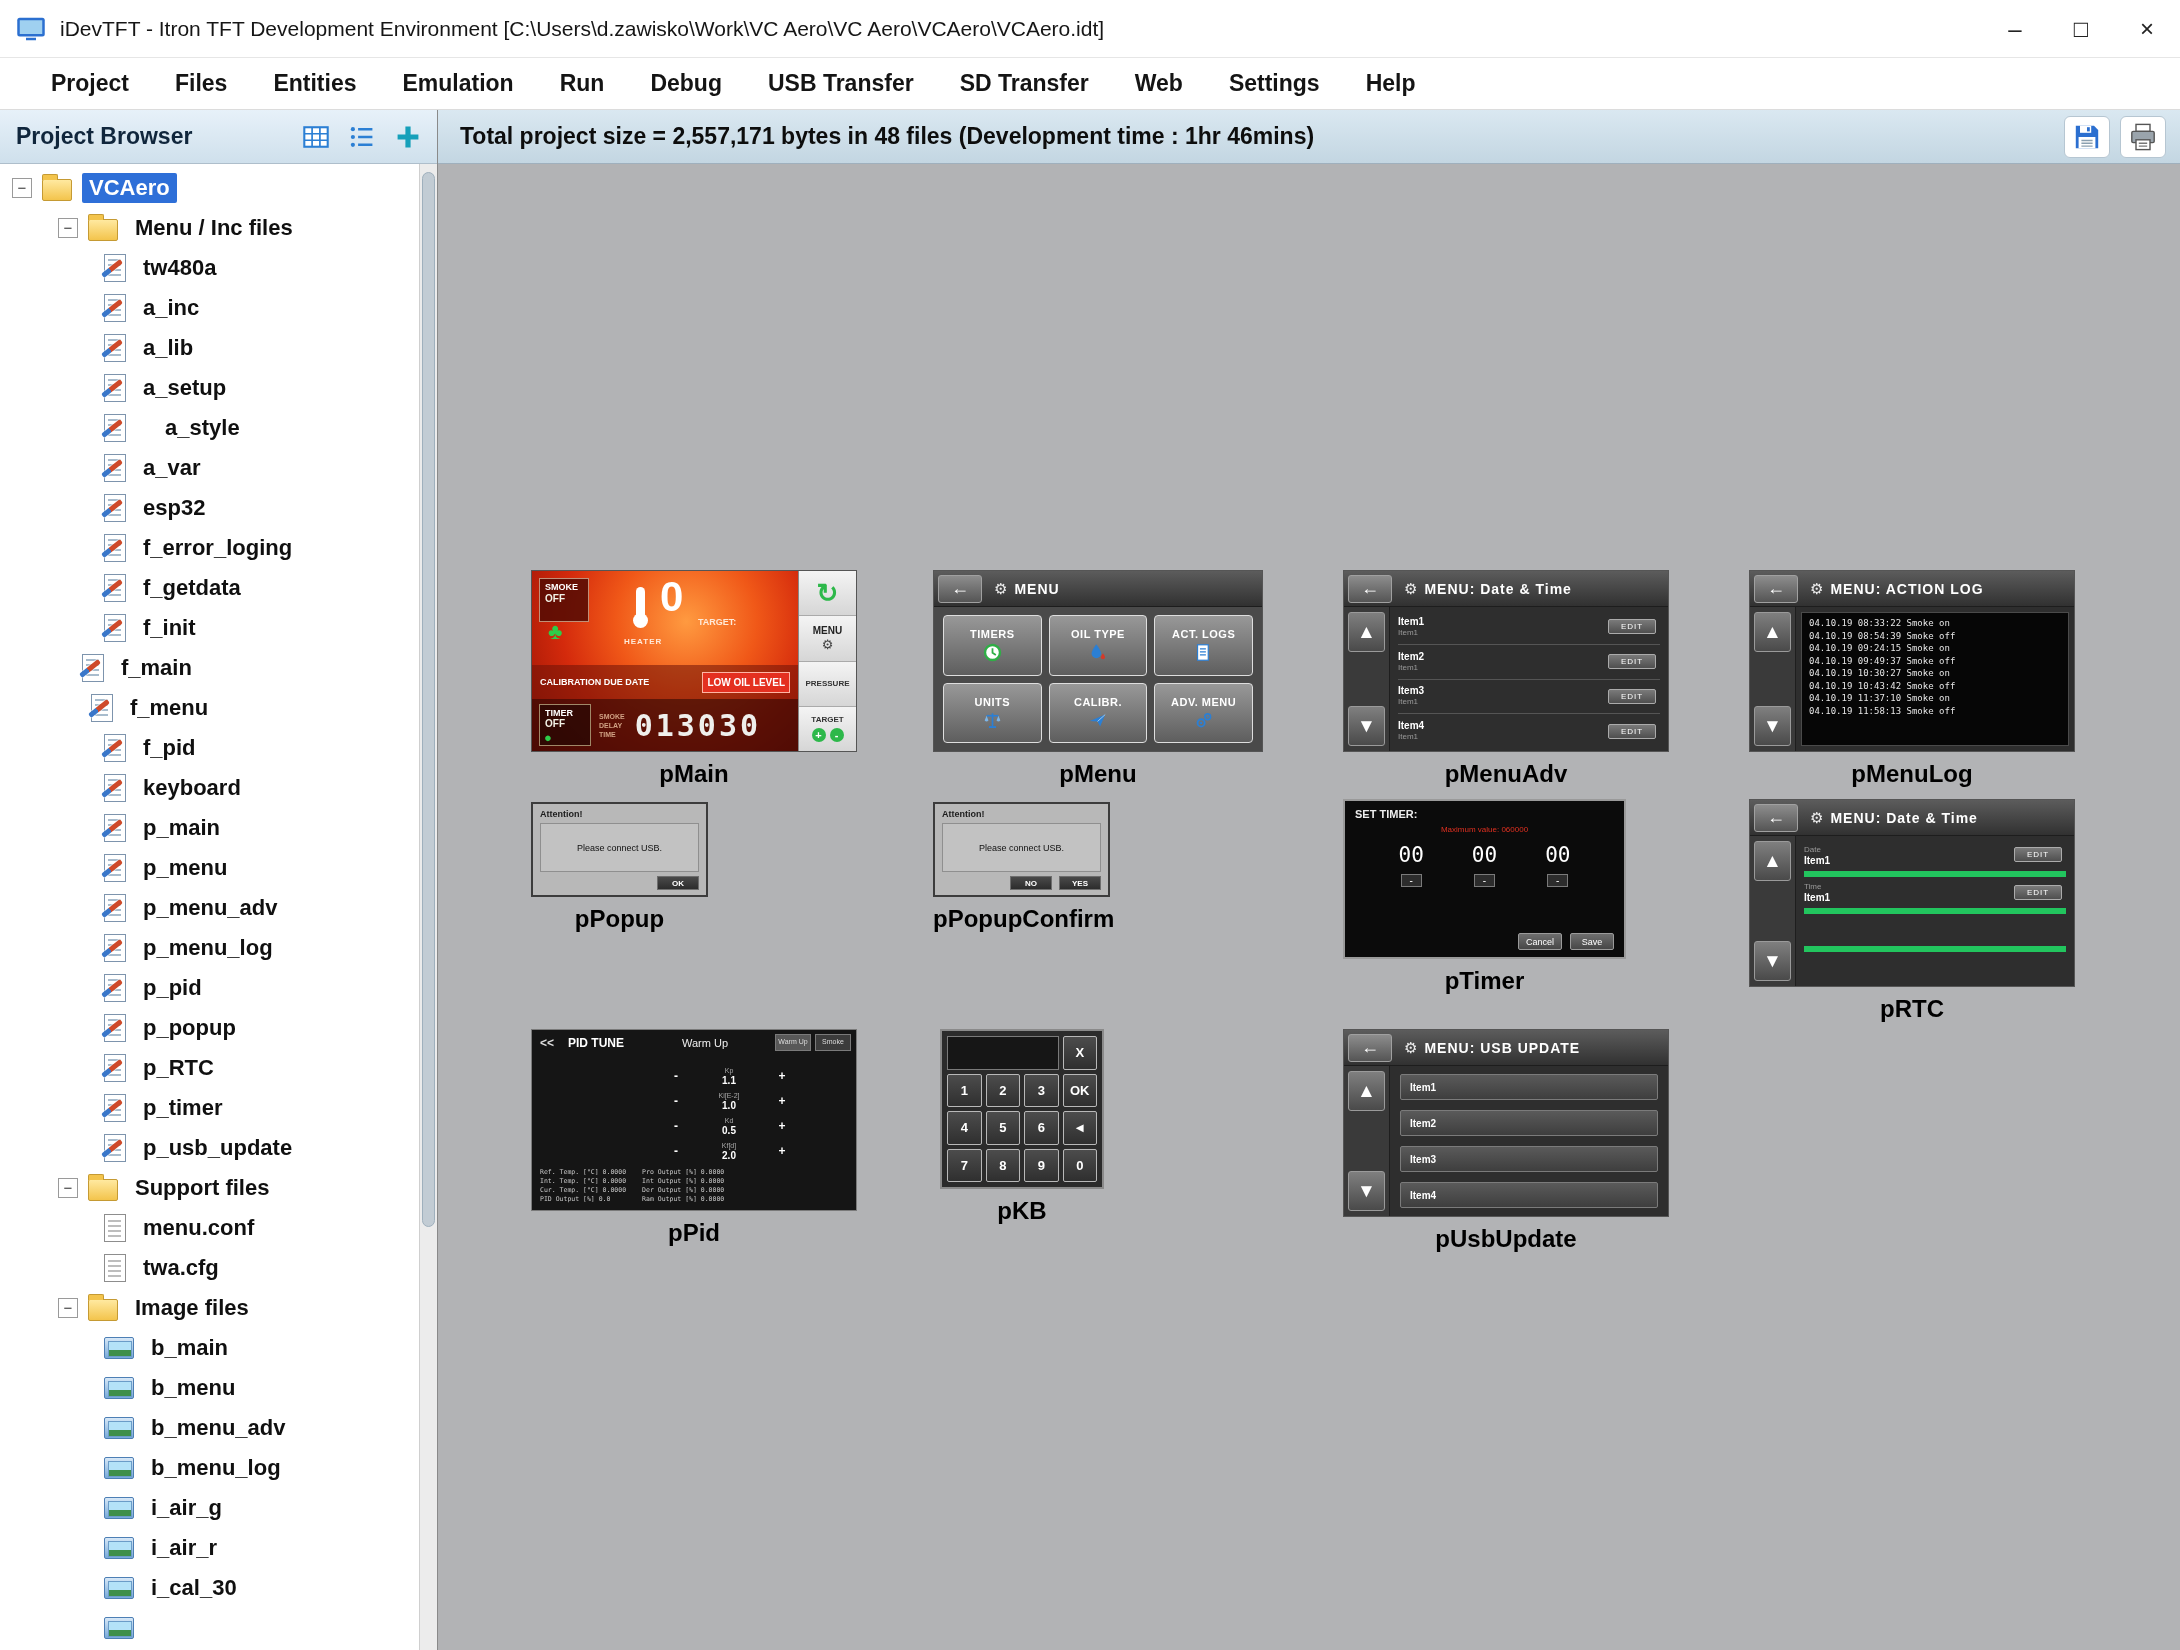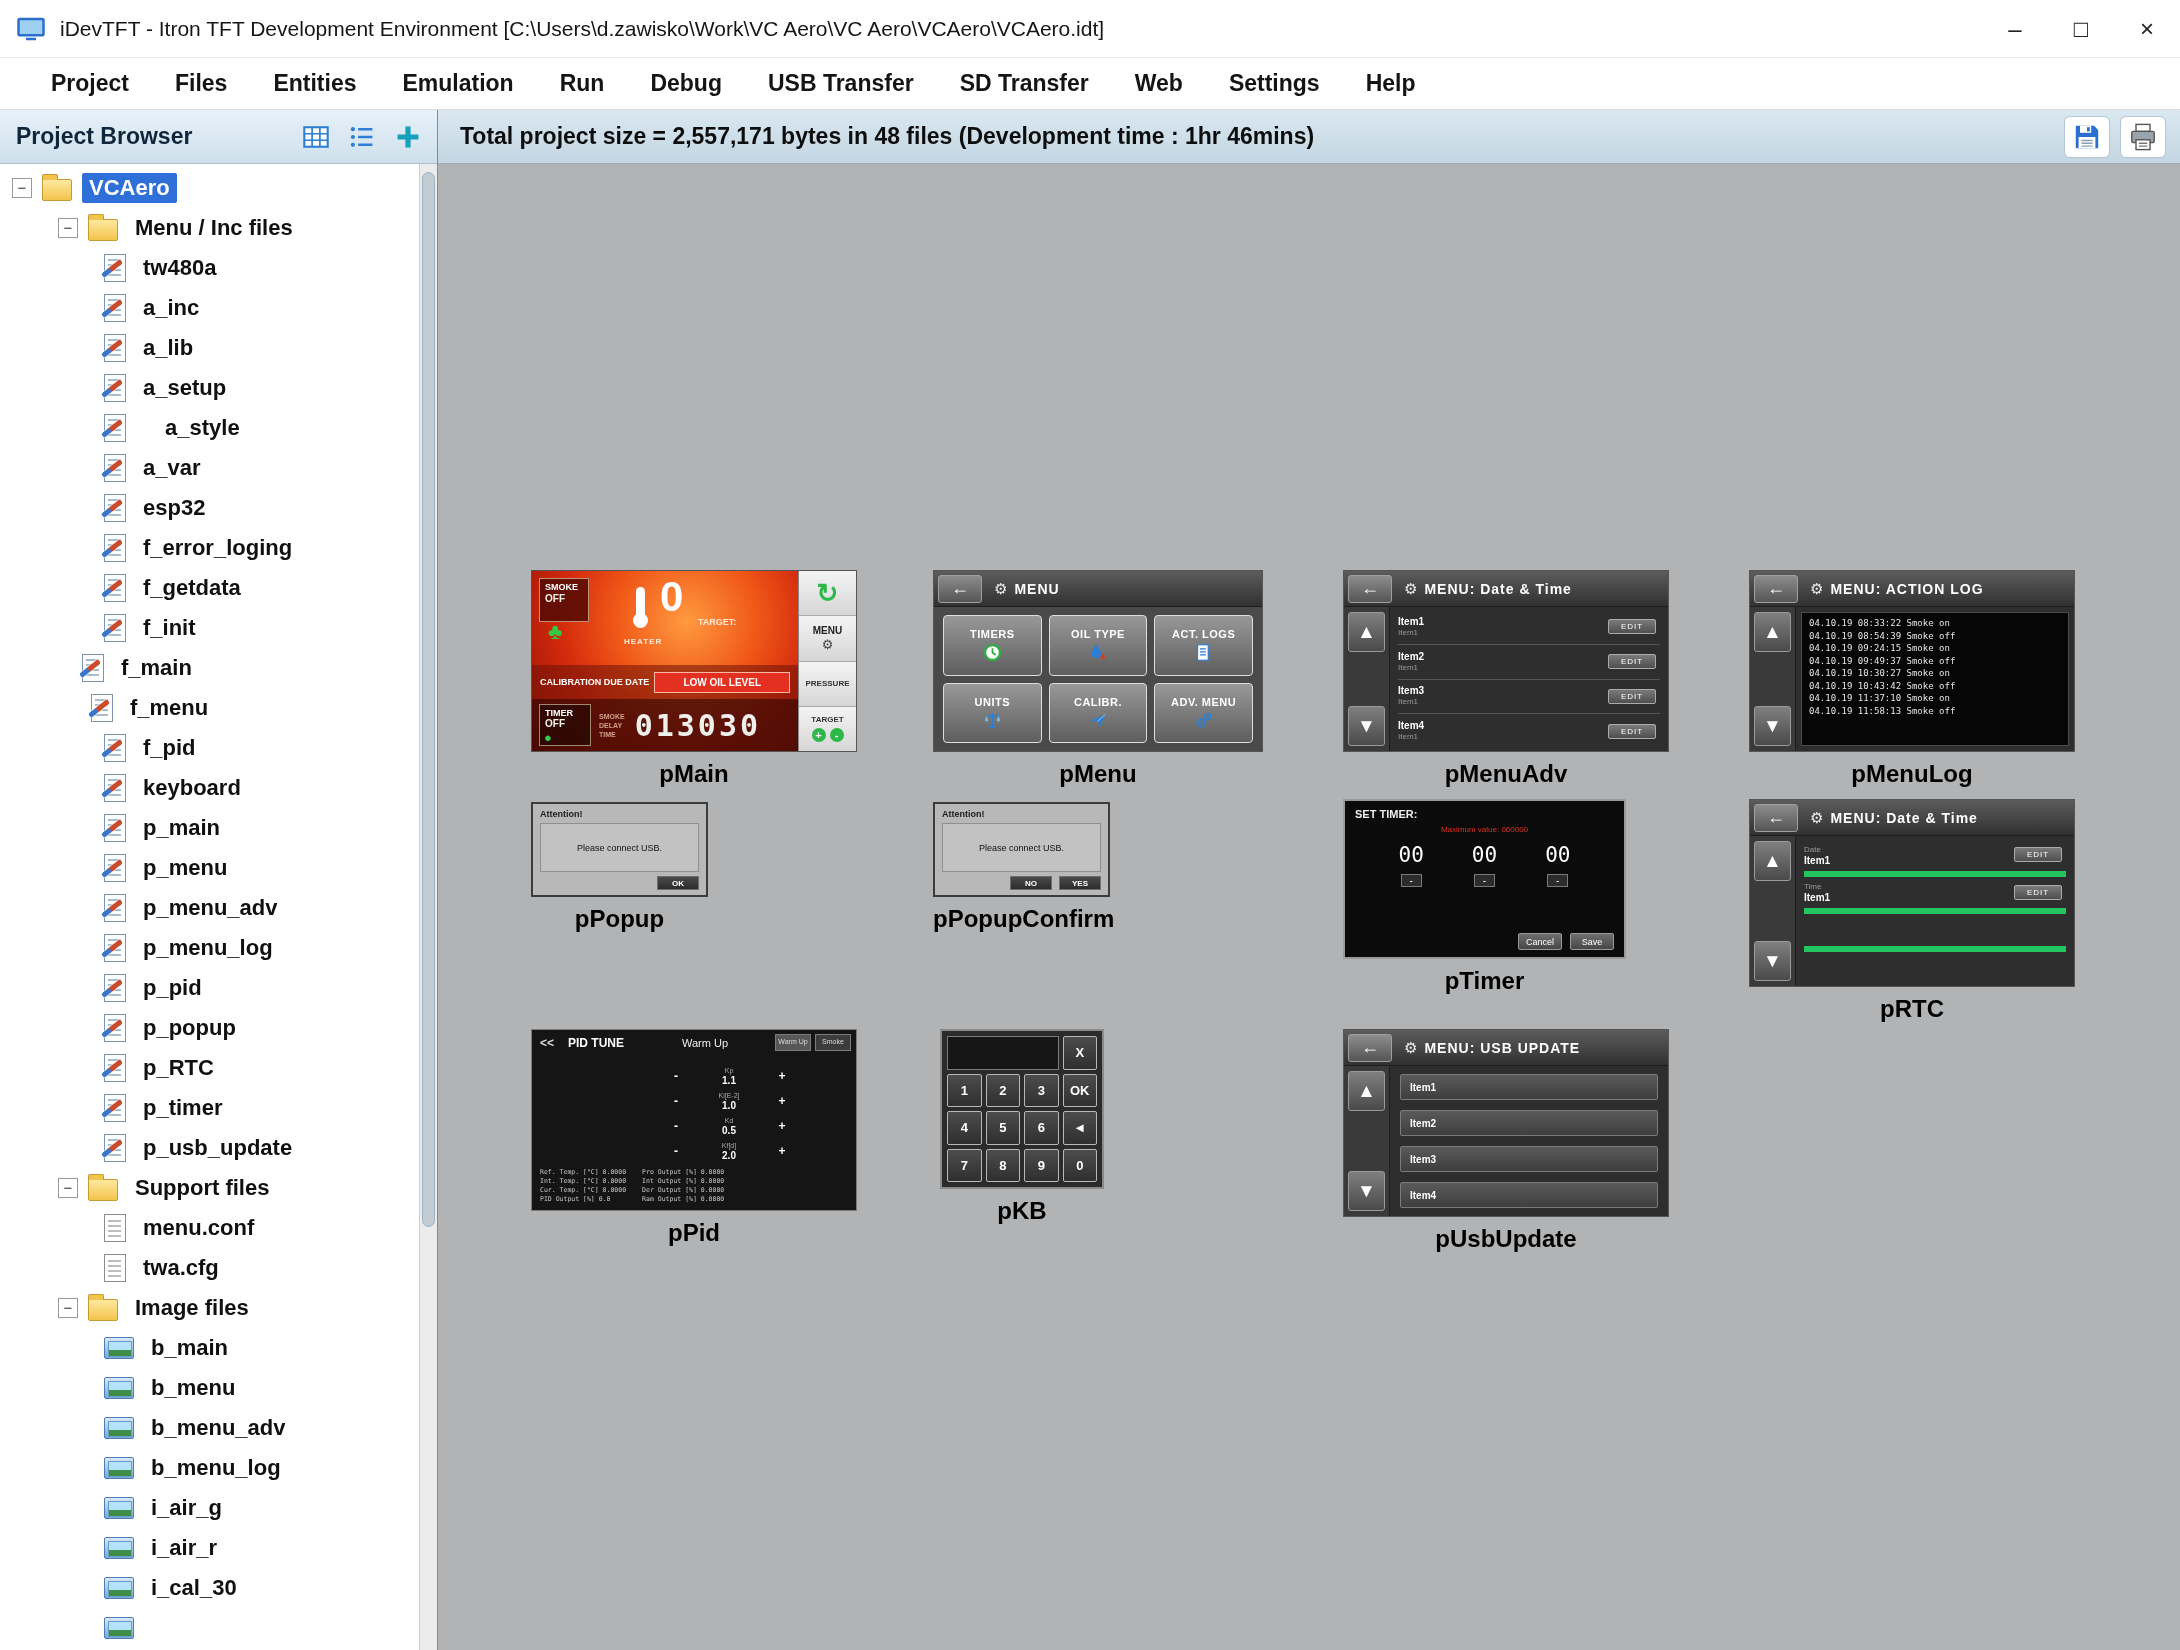--- a/index.html
+++ b/index.html
@@ -62,21 +62,21 @@
   .pm-smoke-box{position:absolute;left:7px;top:7px;width:50px;height:44px;background:rgba(82,10,4,.85);border:1px solid #c09078;padding:3px 5px;color:#fff;font-size:9px;font-weight:700;line-height:11px}
   .pm-state{display:block;font-size:10px;color:#f2f2e6}
   .clover{position:absolute;left:16px;top:50px;color:#2ecc4a;font-size:22px;line-height:22px}
   .thermo{position:absolute;left:104px;top:16px;width:9px;height:32px;background:#fff;border-radius:5px}
   .thermo::after{content:'';position:absolute;left:-3px;bottom:-9px;width:15px;height:15px;background:#fff;border-radius:50%}
   .temp0{position:absolute;left:128px;top:2px;font-size:42px;font-weight:700;color:#fff}
   .heater-lbl{position:absolute;left:92px;top:66px;font-size:8px;color:#ffe9d8;letter-spacing:1px;font-weight:700}
   .target-colon{position:absolute;left:166px;top:46px;font-size:9px;color:#ffe9d8;font-weight:700}
   .pmain-mid{position:absolute;left:0;right:0;top:94px;height:34px;display:flex;align-items:center;background:rgba(110,18,8,.55)}
   .cal{font-size:9px;color:#fff;font-weight:700;padding-left:8px;flex:1}
-  .lowoil{background:#e43020;border:1px solid #ffb4a4;color:#fff;font-size:10px;font-weight:700;padding:4px 28px;margin-right:8px}
+  .lowoil{background:#e43020;border:1px solid #ffb4a4;color:#fff;font-size:10px;font-weight:700;padding:4px 4px;margin-right:8px}
   .pmain-bot{position:absolute;left:0;right:0;top:128px;bottom:0;background:rgba(56,8,4,.78);display:flex;align-items:center}
   .pm-timer-box{width:52px;height:42px;margin-left:7px;background:rgba(28,6,4,.6);border:1px solid #a08868;color:#fff;font-size:9px;font-weight:700;padding:3px 5px;position:relative;flex:0 0 auto}
   .gdot{position:absolute;left:4px;bottom:1px;color:#2ecc4a;font-size:13px;line-height:13px}
   .pm-delay{margin-left:8px;font-size:7px;line-height:9px;color:#d0a184;font-weight:700;flex:0 0 auto}
   .pm-clock{margin-left:10px;font-family:"DejaVu Sans Mono",monospace;font-size:30px;font-weight:700;color:#efefec;letter-spacing:3px}
   .pmain-right{width:58px;background:#ddd;display:flex;flex-direction:column;border-left:1px solid #888;flex:0 0 auto}
   .pr-cell{flex:1;display:flex;flex-direction:column;align-items:center;justify-content:center;border-bottom:1px solid #aaa;background:linear-gradient(#f4f4f4,#d6d6d6);gap:2px}
   .pr-cell:last-child{border-bottom:none}
   .swirl{color:#2db84a;font-size:26px;font-weight:700;line-height:26px}
   .menu-lbl{font-size:10px;font-weight:700;color:#222}

